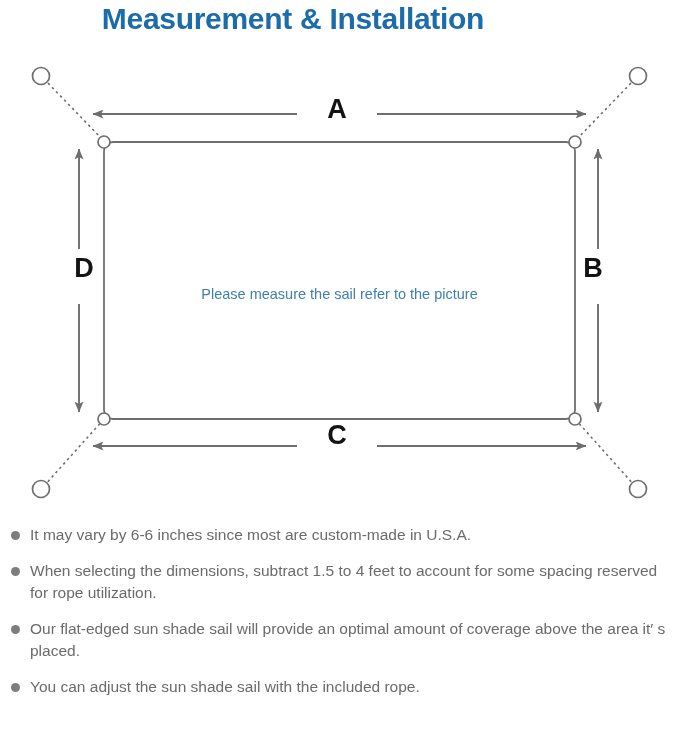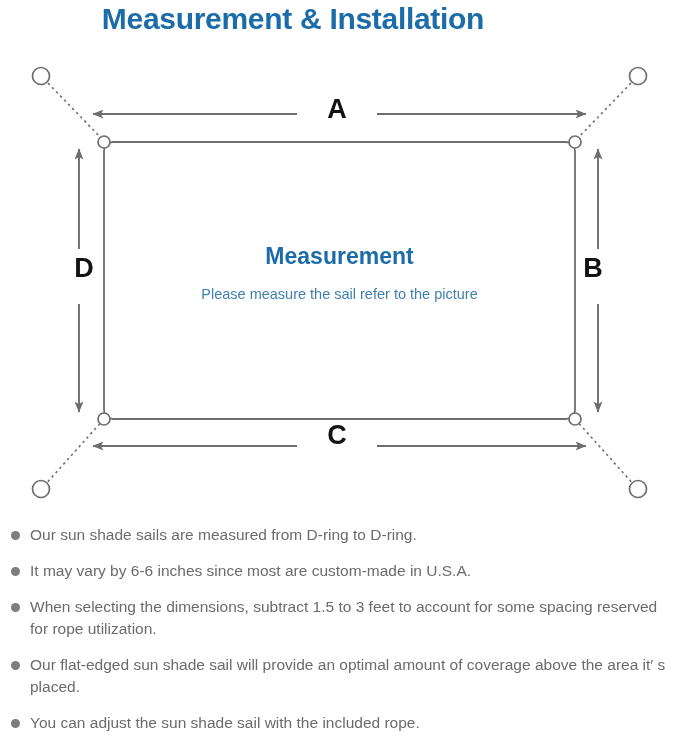--- a/index.html
+++ b/index.html
@@ -160,36 +160,31 @@
       <line x1="598" y1="203" x2="598" y2="103" marker-end="url(#arrowEnd)"></line>
       <line x1="598" y1="258" x2="598" y2="366" marker-end="url(#arrowEnd)"></line>
     </g>
   </svg>
 
   <div class="dim-label dim-a">A</div>
   <div class="dim-label dim-b">B</div>
   <div class="dim-label dim-c">C</div>
   <div class="dim-label dim-d">D</div>
 
-  <div class="center-title">Measurement</div>
   <div class="center-sub">Please measure the sail refer to the picture</div>
 </div>
 
 <div class="notes">
   <div class="note-item">
     <span class="note-bullet"></span>
-    <span>Our sun shade sails are measured from D-ring to D-ring.</span>
-  </div>
-  <div class="note-item">
-    <span class="note-bullet"></span>
     <span>It may vary by 6-6 inches since most are custom-made in U.S.A.</span>
   </div>
   <div class="note-item">
     <span class="note-bullet"></span>
-    <span>When selecting the dimensions, subtract 1.5 to 3 feet to account for some spacing reserved for rope utilization.</span>
+    <span>When selecting the dimensions, subtract 1.5 to 4 feet to account for some spacing reserved for rope utilization.</span>
   </div>
   <div class="note-item">
     <span class="note-bullet"></span>
     <span>Our flat-edged sun shade sail will provide an optimal amount of coverage above the area it′ s placed.</span>
   </div>
   <div class="note-item">
     <span class="note-bullet"></span>
     <span>You can adjust the sun shade sail with the included rope.</span>
   </div>
 </div>

